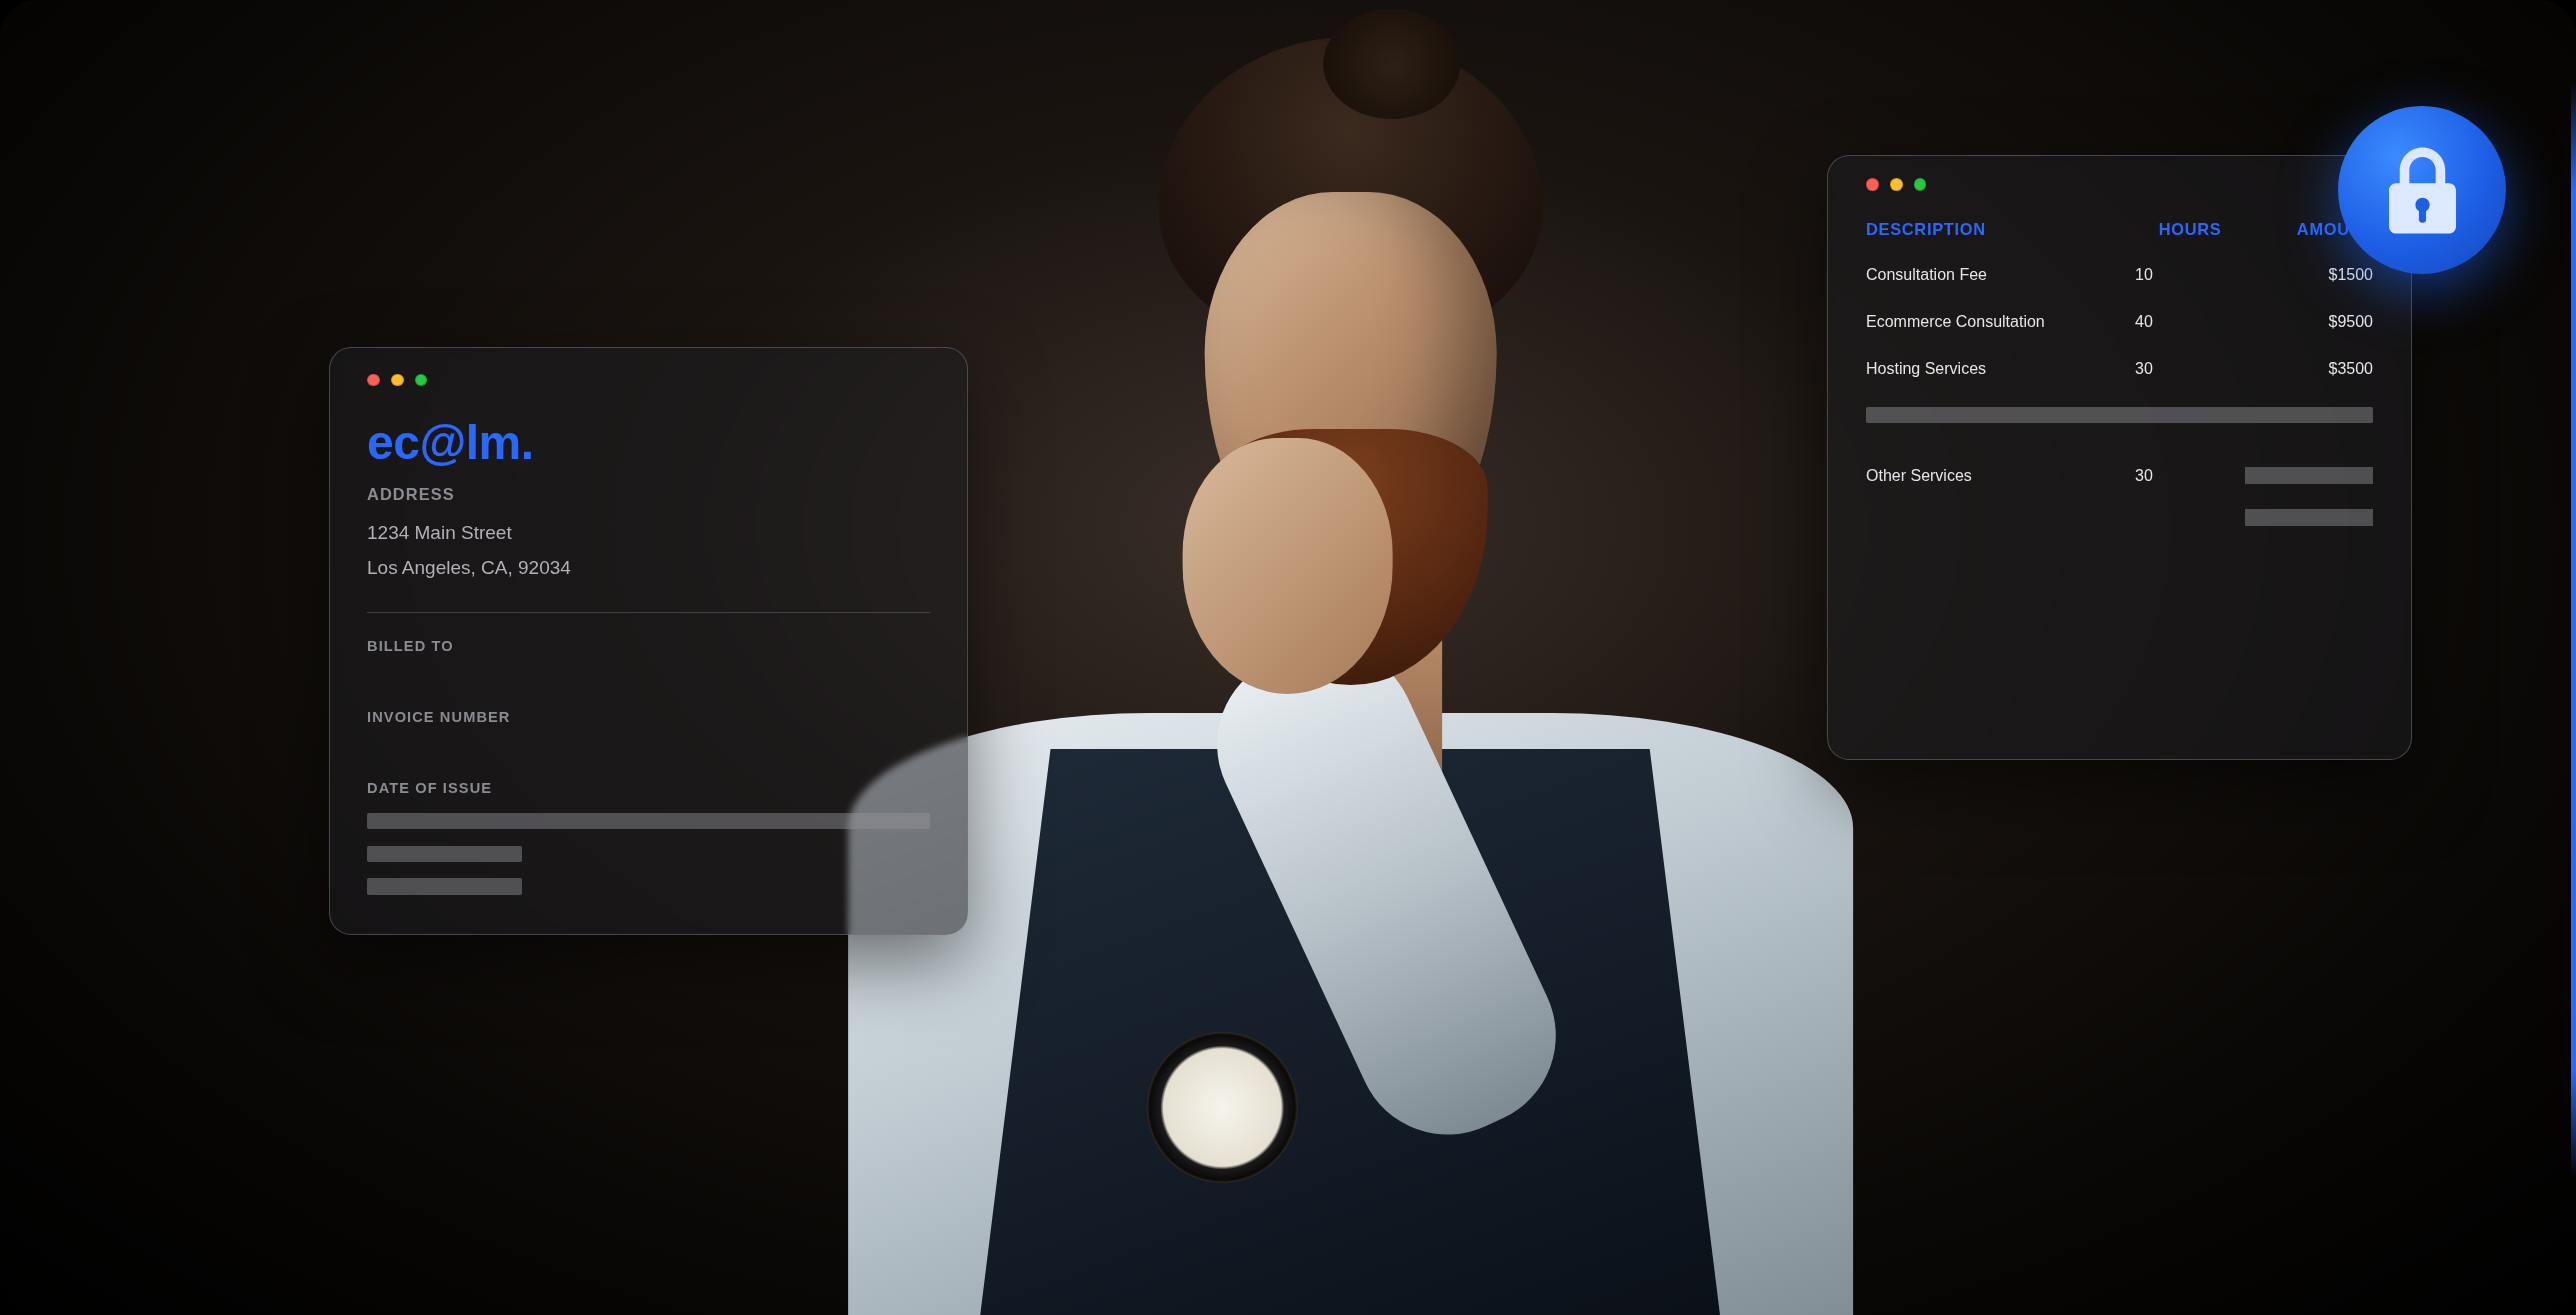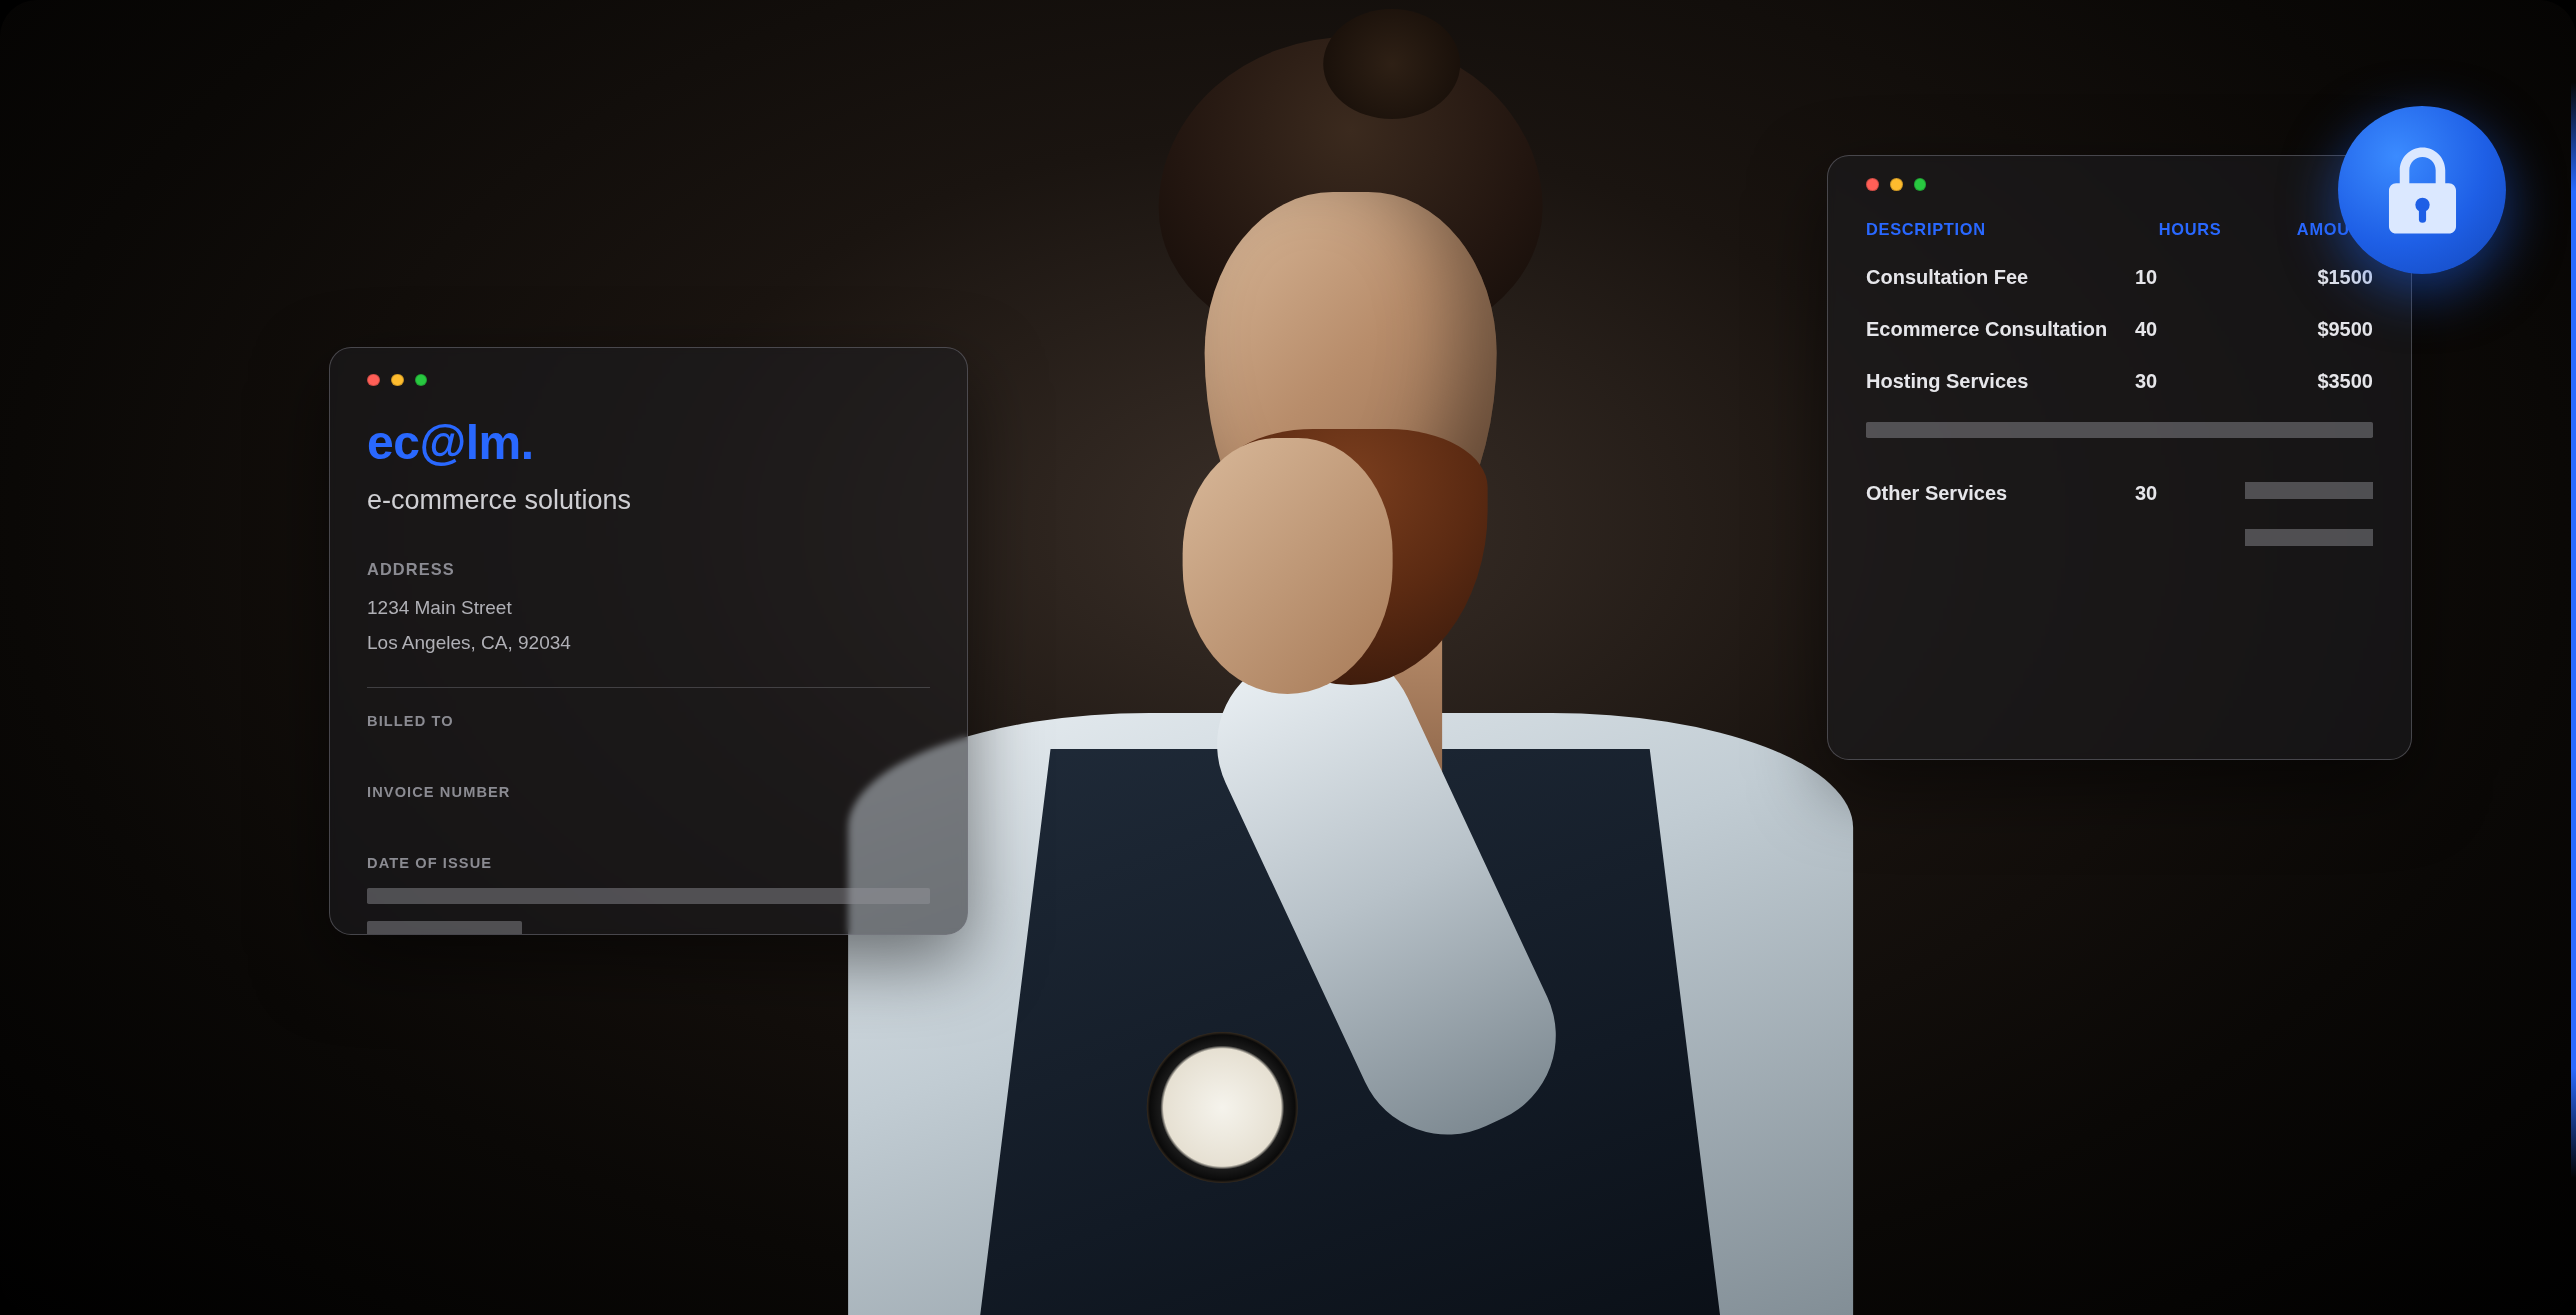--- a/index.html
+++ b/index.html
@@ -131,21 +131,21 @@
 
   .ph { background: rgba(150,150,158,0.45); height: 16.4px; border-radius: 1.8px; }
   .ph-stack { display: flex; flex-direction: column; gap: 16.4px; margin-top: 3.7px; }
 
   
   .thead { display: flex; color: #2968ff; font-weight: 700; font-size: 16.4px; letter-spacing: 0.7px; margin-bottom: 27px; align-items: flex-end; }
   .thead .c1 { flex: 1; }
   .thead .c2 { width: 110px; text-align: center; }
   .thead .c3 { width: 128px; text-align: right; }
 
-  .trow { display: flex; color: #e6e6ea; font-size: 20px; font-weight: 700; margin-bottom: 29px; }
+  .trow { display: flex; color: #e6e6ea; font-size: 16px; font-weight: 400; margin-bottom: 29px; }
   .trow .c1 { flex: 1; }
   .trow .c2 { width: 110px; }
   .trow .c3 { width: 128px; text-align: right; }
 
   .ph-row { display: flex; margin-bottom: 24px; }
   .ph-row .c1 { flex: 1; }
   .ph-row .c2 { width: 110px; text-align: center; }
   .ph-row .c3 { width: 128px; display: flex; justify-content: flex-end; }
   .ph-cell { background: rgba(150,150,158,0.45); height: 16.4px; }
 
@@ -191,21 +191,20 @@
   </div>
 
   <div class="win tl">
     <div class="dots">
       <span class="dot r"></span>
       <span class="dot y"></span>
       <span class="dot g"></span>
     </div>
 
     <div class="brand">ec@lm.</div>
-    <div class="tagline">e-commerce solutions</div>
 
     <div class="label">ADDRESS</div>
     <div class="body-line">1234 Main Street</div>
     <div class="body-line">Los Angeles, CA, 92034</div>
 
     <hr class="sep">
 
     <div class="meta-row">
       <div class="label">BILLED TO</div>
       <div class="label">INVOICE NUMBER</div>

